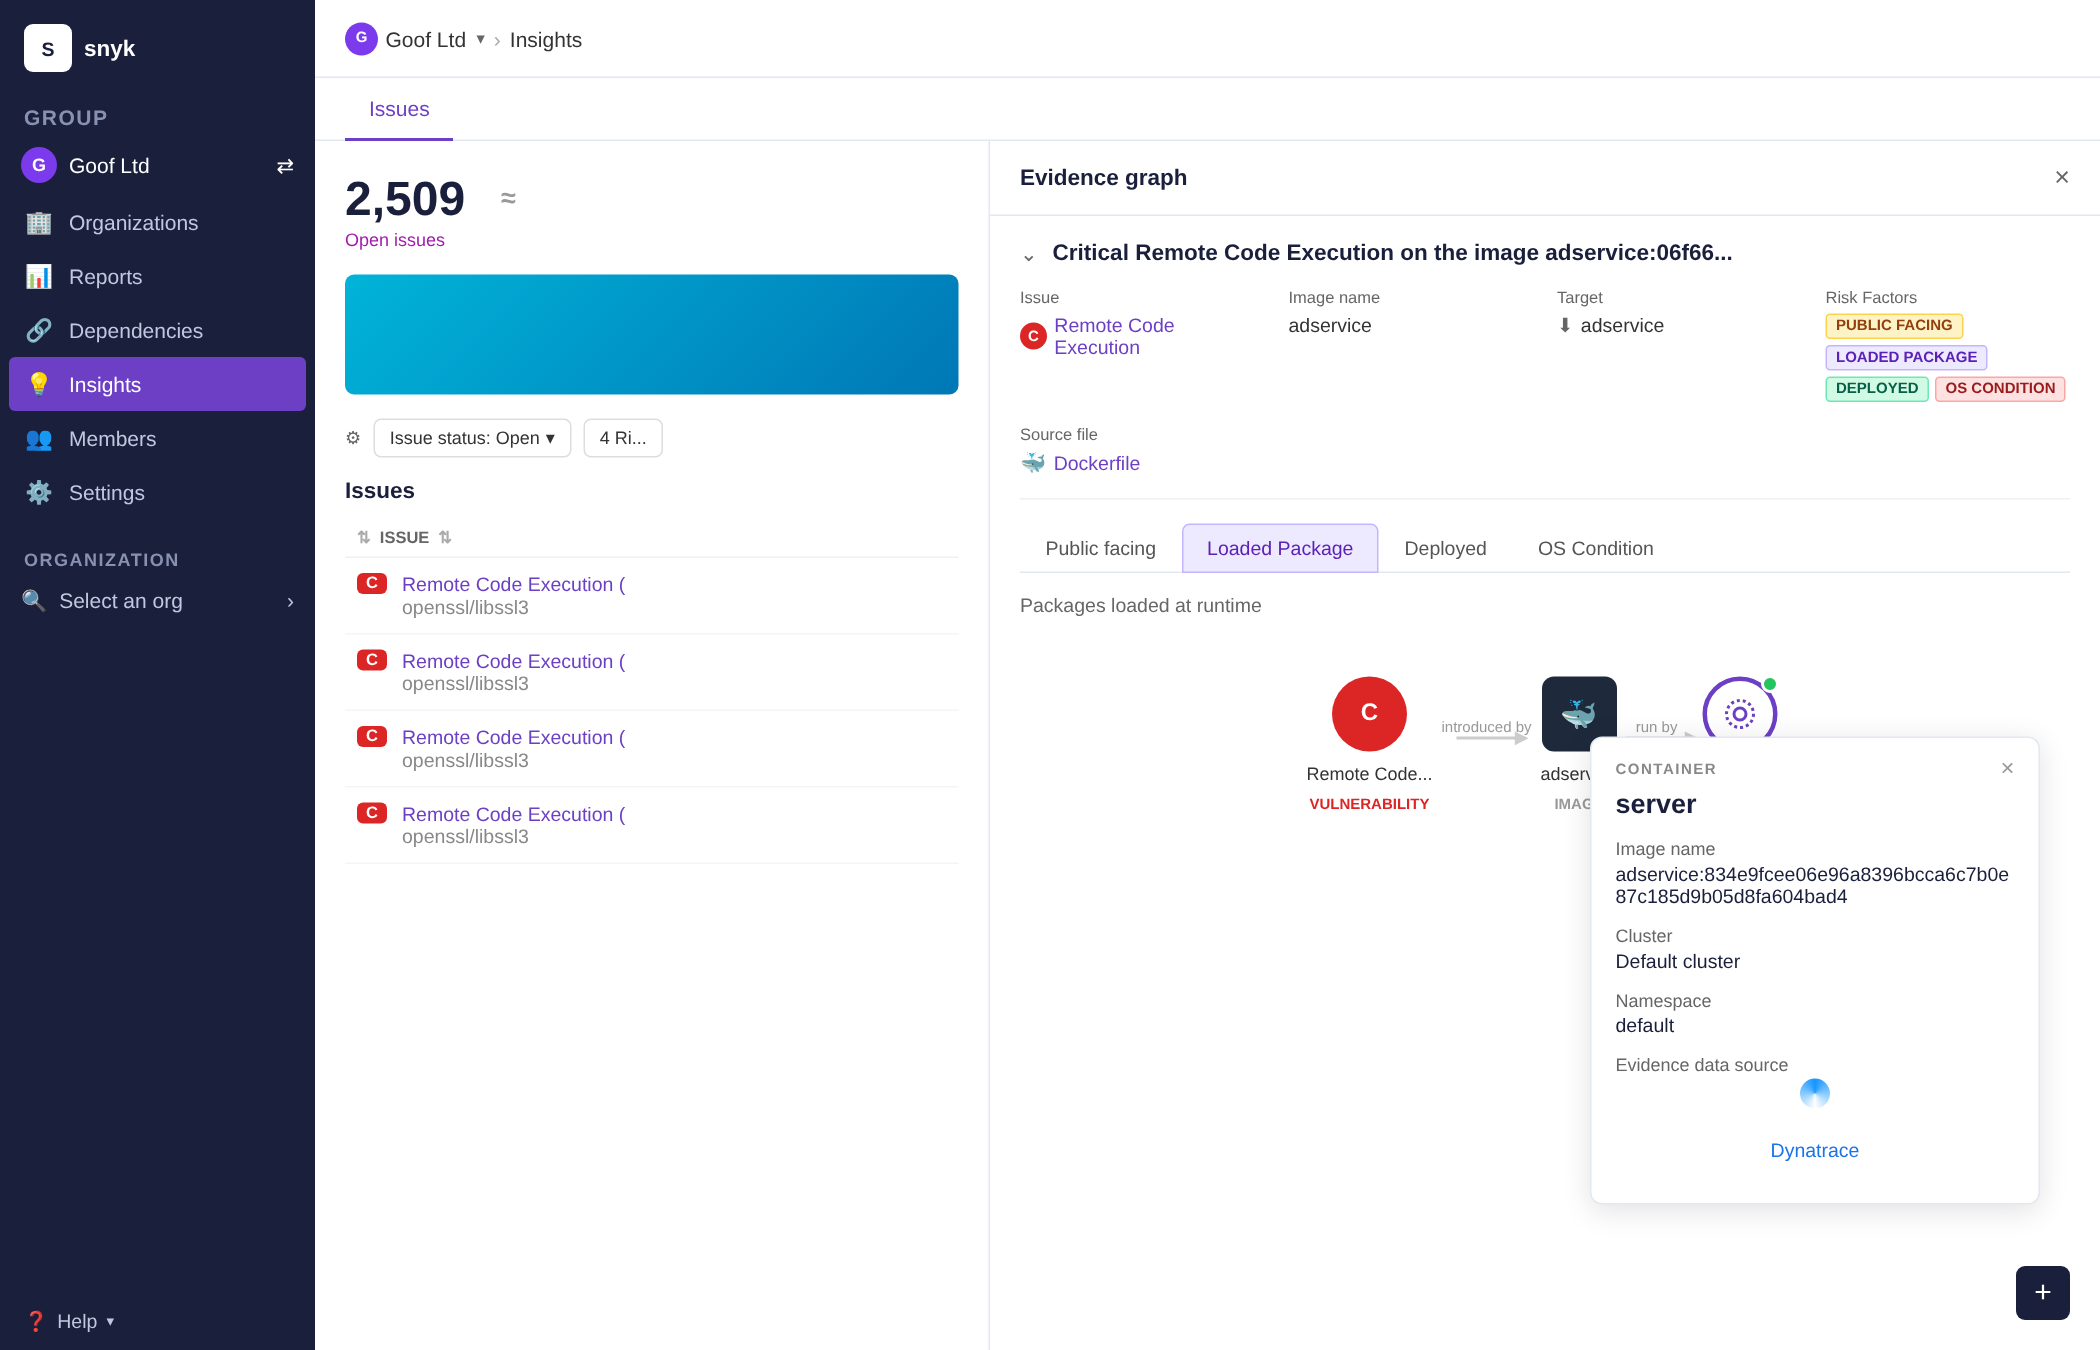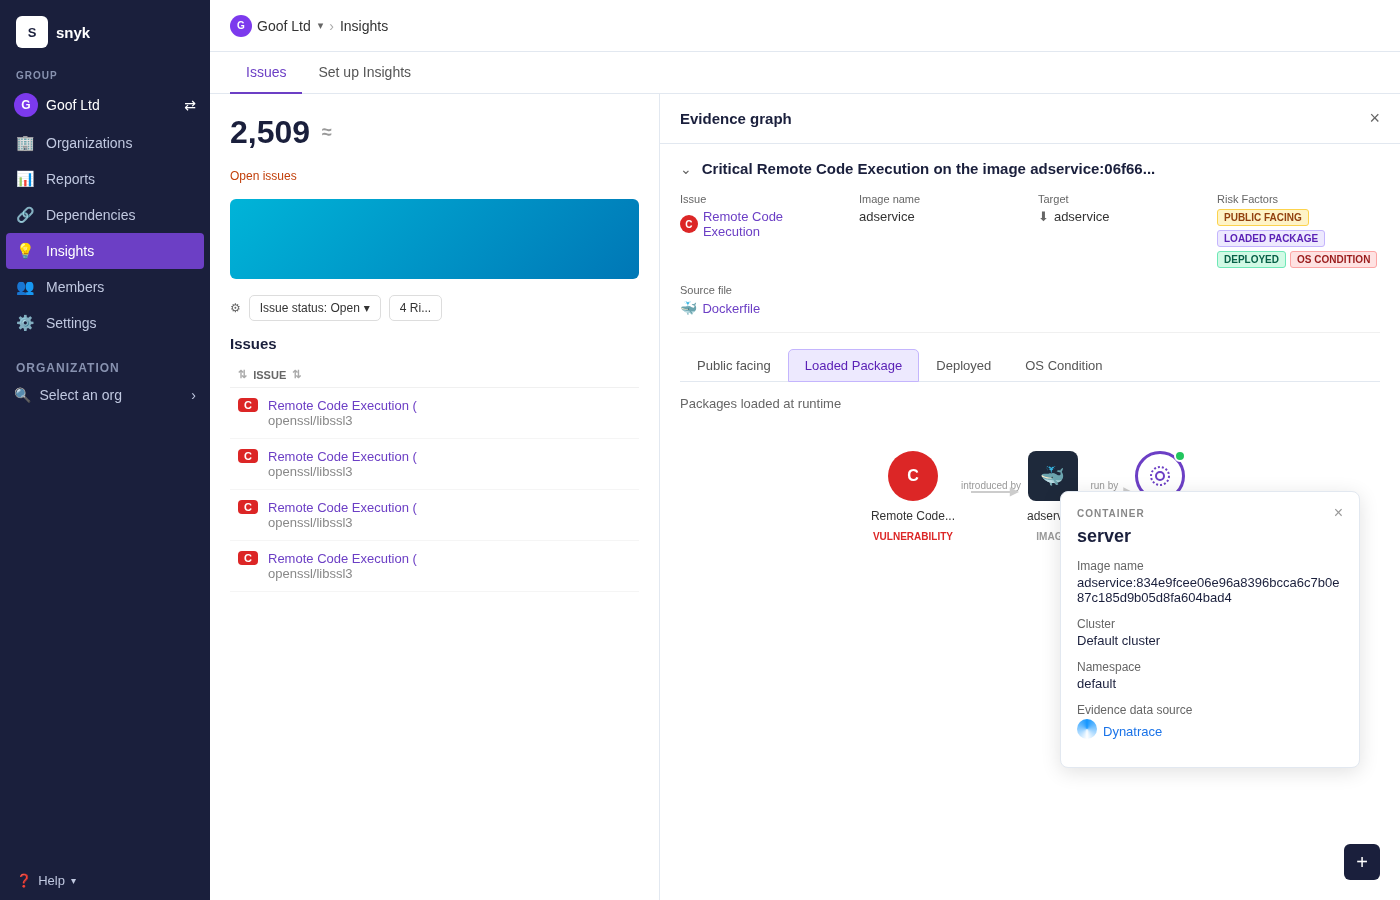--- a/index.html
+++ b/index.html
@@ -23,21 +23,21 @@
     }
     .logo-icon {
       width: 32px; height: 32px;
       background: #fff;
       border-radius: 6px;
       display: flex; align-items: center; justify-content: center;
       font-weight: bold; color: #1a1f3c; font-size: 13px;
     }
     .logo-text { font-weight: 700; font-size: 15px; color: #fff; }
     .sidebar-section-label {
-      font-size: 10px; font-weight: 700; letter-spacing: 1px;
+      font-size: 14px; font-weight: 700; letter-spacing: 1px;
       color: #8892b0; padding: 10px 16px 4px; text-transform: uppercase;
     }
     .sidebar-group-header {
       display: flex; align-items: center; justify-content: space-between;
       padding: 8px 14px;
       cursor: pointer;
     }
     .sidebar-group-header .group-left { display: flex; align-items: center; gap: 8px; }
     .sidebar-group-avatar {
       width: 24px; height: 24px; border-radius: 50%;
@@ -112,23 +112,23 @@
     
     .issues-panel {
       width: 450px;
       min-width: 450px;
       background: #fff;
       border-right: 1px solid #e2e8f0;
       overflow-y: auto;
       padding: 20px;
     }
     .issues-title { font-size: 15px; font-weight: 600; color: #1a1f3c; margin-bottom: 12px; }
-    .issues-count { font-size: 32px; font-weight: 700; color: #1a1f3c; display: flex; align-items: center; gap: 12px; }
+    .issues-count { font-size: 32px; font-weight: 700; color: #1a1f3c; display: flex; align-items: center; gap: 24px; }
     .issues-count-eq { font-size: 18px; color: #999; }
-    .issues-subtitle { font-size: 12px; color: #c2410c; margin-top: 18px; }
+    .issues-subtitle { font-size: 12px; color: #a21caf; margin-top: 2px; }
     .chart-bar {
       margin: 16px 0;
       height: 80px;
       background: linear-gradient(135deg, #00b4d8, #0077b6);
       border-radius: 6px;
       width: 100%;
     }
     .filter-row { display: flex; gap: 8px; margin: 14px 0; align-items: center; }
     .filter-btn {
       background: #fff; border: 1px solid #ddd; border-radius: 5px;
@@ -242,21 +242,21 @@
       display: flex; align-items: center; justify-content: space-between;
       padding: 12px 16px 0;
     }
     .popup-type { font-size: 10px; font-weight: 700; color: #888; text-transform: uppercase; letter-spacing: 1px; }
     .popup-close { background: none; border: none; cursor: pointer; color: #999; font-size: 16px; }
     .popup-name { font-size: 18px; font-weight: 700; color: #1a1f3c; padding: 4px 16px 12px; }
     .popup-body { padding: 0 16px 16px; }
     .popup-row { display: flex; flex-direction: column; gap: 2px; margin-bottom: 12px; }
     .popup-row-label { font-size: 12px; color: #666; }
     .popup-row-value { font-size: 13px; color: #1a1f3c; word-break: break-all; }
-    .dynatrace-row { display: flex; align-items: flex-end; gap: 6px; }
+    .dynatrace-row { display: flex; align-items: center; gap: 20px; flex-direction: column; }
     .dynatrace-icon {
       width: 20px; height: 20px; background: conic-gradient(from 0deg, #1496ff, #fff, #1496ff);
       border-radius: 50%;
     }
     .dynatrace-link { color: #1a73e8; font-size: 13px; }
 
     
     ::-webkit-scrollbar { width: 6px; }
     ::-webkit-scrollbar-track { background: transparent; }
     ::-webkit-scrollbar-thumb { background: #ccc; border-radius: 3px; }
@@ -342,21 +342,20 @@
         <span>Goof Ltd</span>
         <button class="breadcrumb-dropdown">▾</button>
       </div>
       <span class="breadcrumb-sep">›</span>
       <span class="breadcrumb-current">Insights</span>
     </div>
   </div>
 
   <div class="tabs-bar">
     <div class="tab active">Issues</div>
-    <div class="tab">Set up Insights</div>
   </div>
 
   <div class="page-body">
 
     <div class="issues-panel">
       <div class="issues-count">
         <span>2,509</span>
         <span class="issues-count-eq">≈</span>
       </div>
       <div class="issues-subtitle">Open issues</div>

